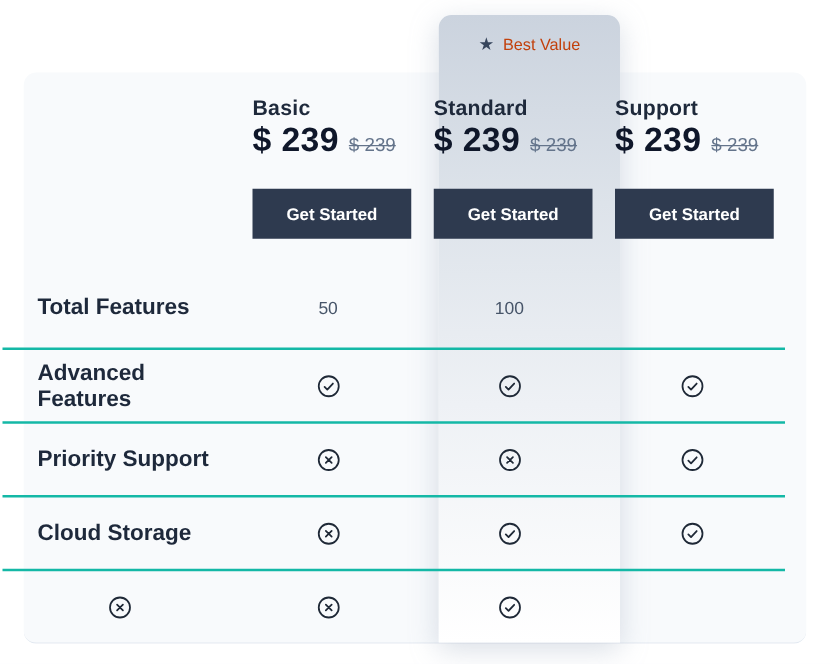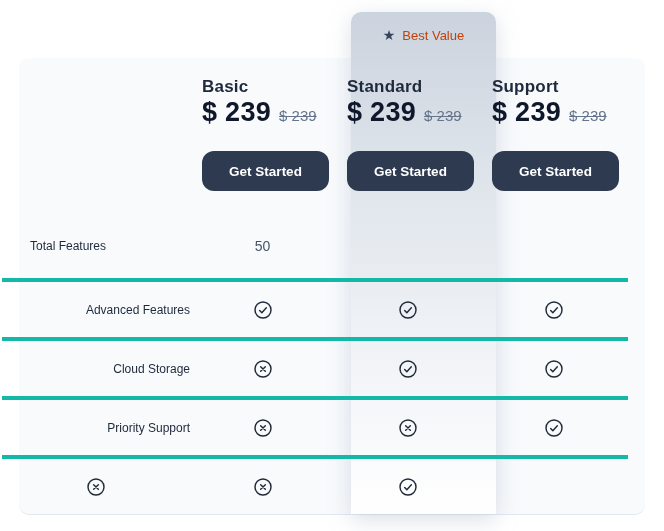--- a/index.html
+++ b/index.html
@@ -46,29 +46,29 @@
 
   
   .header-row{height:155px;align-items:start;}
   .plan-col{padding:19px 0 0 12px;display:flex;flex-direction:column;}
   .plan-name{font-size:17px;font-weight:600;color:#1e293b;letter-spacing:.2px;}
   .price-row{display:flex;align-items:baseline;gap:8px;margin-top:0;}
   .price{font-size:27px;font-weight:800;color:#0f172a;letter-spacing:.3px;}
   .old-price{font-size:15px;font-weight:500;color:#64748b;text-decoration:line-through;}
   .cta{
     margin-top:23px;width:127px;height:40px;
-    background:#2e3a4f;color:#ffffff;border:none;border-radius:12px;
+    background:#2e3a4f;color:#ffffff;border:none;border-radius:0;
     font-family:"Liberation Sans", sans-serif;
     font-size:13.5px;font-weight:600;cursor:pointer;
   }
 
   
   .feature-row{height:65px;}
-  .icon-row{height:59px;border-top:4px solid #14b8a6;box-sizing:border-box;text-align:right;}
-  .feature-label{padding-left:28px;font-size:12px;font-weight:400;color:#1e293b;}
+  .icon-row{height:59px;border-top:2px solid #14b8a6;box-sizing:border-box;}
+  .feature-label{padding-left:28px;font-size:18px;font-weight:700;color:#1e293b;}
   .cell-val{
     text-align:center;font-size:14px;color:#475569;
     display:flex;align-items:center;justify-content:center;
   }
   .ficon{width:20px;height:20px;color:#1f2937;display:inline-flex;}
   .ficon svg{width:20px;height:20px;}
 </style>
 </head>
 <body>
 
@@ -111,20 +111,21 @@
           <span class="price">$ 239</span>
           <span class="old-price">$ 239</span>
         </div>
         <button class="cta">Get Started</button>
       </div>
     </div>
 
     <div class="grid-row feature-row">
       <div class="feature-label">Total Features</div>
       <div class="cell-val">50</div>
+      <div class="cell-val">100</div>
     </div>
 
     <div class="grid-row icon-row">
       <div class="feature-label">Advanced Features</div>
       <div class="cell-val">
           <span class="ficon">
             <svg viewBox="0 0 24 24" fill="none" stroke="currentColor" stroke-width="1.7" stroke-linecap="round" stroke-linejoin="round">
               <circle cx="12" cy="12" r="9.6"></circle>
               <path d="M8 12.6l2.6 2.6 5.4-5.8"></path>
             </svg>
@@ -142,62 +143,62 @@
           <span class="ficon">
             <svg viewBox="0 0 24 24" fill="none" stroke="currentColor" stroke-width="1.7" stroke-linecap="round" stroke-linejoin="round">
               <circle cx="12" cy="12" r="9.6"></circle>
               <path d="M8 12.6l2.6 2.6 5.4-5.8"></path>
             </svg>
           </span>
         </div>
     </div>
 
     <div class="grid-row icon-row">
+      <div class="feature-label">Priority Support</div>
+      <div class="cell-val">
+          <span class="ficon">
+            <svg viewBox="0 0 24 24" fill="none" stroke="currentColor" stroke-width="1.7" stroke-linecap="round" stroke-linejoin="round">
+              <circle cx="12" cy="12" r="9.6"></circle>
+              <path d="M9.2 9.2l5.6 5.6M14.8 9.2l-5.6 5.6"></path>
+            </svg>
+          </span>
+        </div>
+      <div class="cell-val">
+          <span class="ficon">
+            <svg viewBox="0 0 24 24" fill="none" stroke="currentColor" stroke-width="1.7" stroke-linecap="round" stroke-linejoin="round">
+              <circle cx="12" cy="12" r="9.6"></circle>
+              <path d="M9.2 9.2l5.6 5.6M14.8 9.2l-5.6 5.6"></path>
+            </svg>
+          </span>
+        </div>
+      <div class="cell-val">
+          <span class="ficon">
+            <svg viewBox="0 0 24 24" fill="none" stroke="currentColor" stroke-width="1.7" stroke-linecap="round" stroke-linejoin="round">
+              <circle cx="12" cy="12" r="9.6"></circle>
+              <path d="M8 12.6l2.6 2.6 5.4-5.8"></path>
+            </svg>
+          </span>
+        </div>
+    </div>
+
+    <div class="grid-row icon-row">
       <div class="feature-label">Cloud Storage</div>
       <div class="cell-val">
           <span class="ficon">
             <svg viewBox="0 0 24 24" fill="none" stroke="currentColor" stroke-width="1.7" stroke-linecap="round" stroke-linejoin="round">
               <circle cx="12" cy="12" r="9.6"></circle>
               <path d="M9.2 9.2l5.6 5.6M14.8 9.2l-5.6 5.6"></path>
             </svg>
           </span>
         </div>
       <div class="cell-val">
           <span class="ficon">
             <svg viewBox="0 0 24 24" fill="none" stroke="currentColor" stroke-width="1.7" stroke-linecap="round" stroke-linejoin="round">
               <circle cx="12" cy="12" r="9.6"></circle>
               <path d="M8 12.6l2.6 2.6 5.4-5.8"></path>
-            </svg>
-          </span>
-        </div>
-      <div class="cell-val">
-          <span class="ficon">
-            <svg viewBox="0 0 24 24" fill="none" stroke="currentColor" stroke-width="1.7" stroke-linecap="round" stroke-linejoin="round">
-              <circle cx="12" cy="12" r="9.6"></circle>
-              <path d="M8 12.6l2.6 2.6 5.4-5.8"></path>
-            </svg>
-          </span>
-        </div>
-    </div>
-
-    <div class="grid-row icon-row">
-      <div class="feature-label">Priority Support</div>
-      <div class="cell-val">
-          <span class="ficon">
-            <svg viewBox="0 0 24 24" fill="none" stroke="currentColor" stroke-width="1.7" stroke-linecap="round" stroke-linejoin="round">
-              <circle cx="12" cy="12" r="9.6"></circle>
-              <path d="M9.2 9.2l5.6 5.6M14.8 9.2l-5.6 5.6"></path>
-            </svg>
-          </span>
-        </div>
-      <div class="cell-val">
-          <span class="ficon">
-            <svg viewBox="0 0 24 24" fill="none" stroke="currentColor" stroke-width="1.7" stroke-linecap="round" stroke-linejoin="round">
-              <circle cx="12" cy="12" r="9.6"></circle>
-              <path d="M9.2 9.2l5.6 5.6M14.8 9.2l-5.6 5.6"></path>
             </svg>
           </span>
         </div>
       <div class="cell-val">
           <span class="ficon">
             <svg viewBox="0 0 24 24" fill="none" stroke="currentColor" stroke-width="1.7" stroke-linecap="round" stroke-linejoin="round">
               <circle cx="12" cy="12" r="9.6"></circle>
               <path d="M8 12.6l2.6 2.6 5.4-5.8"></path>
             </svg>
           </span>

